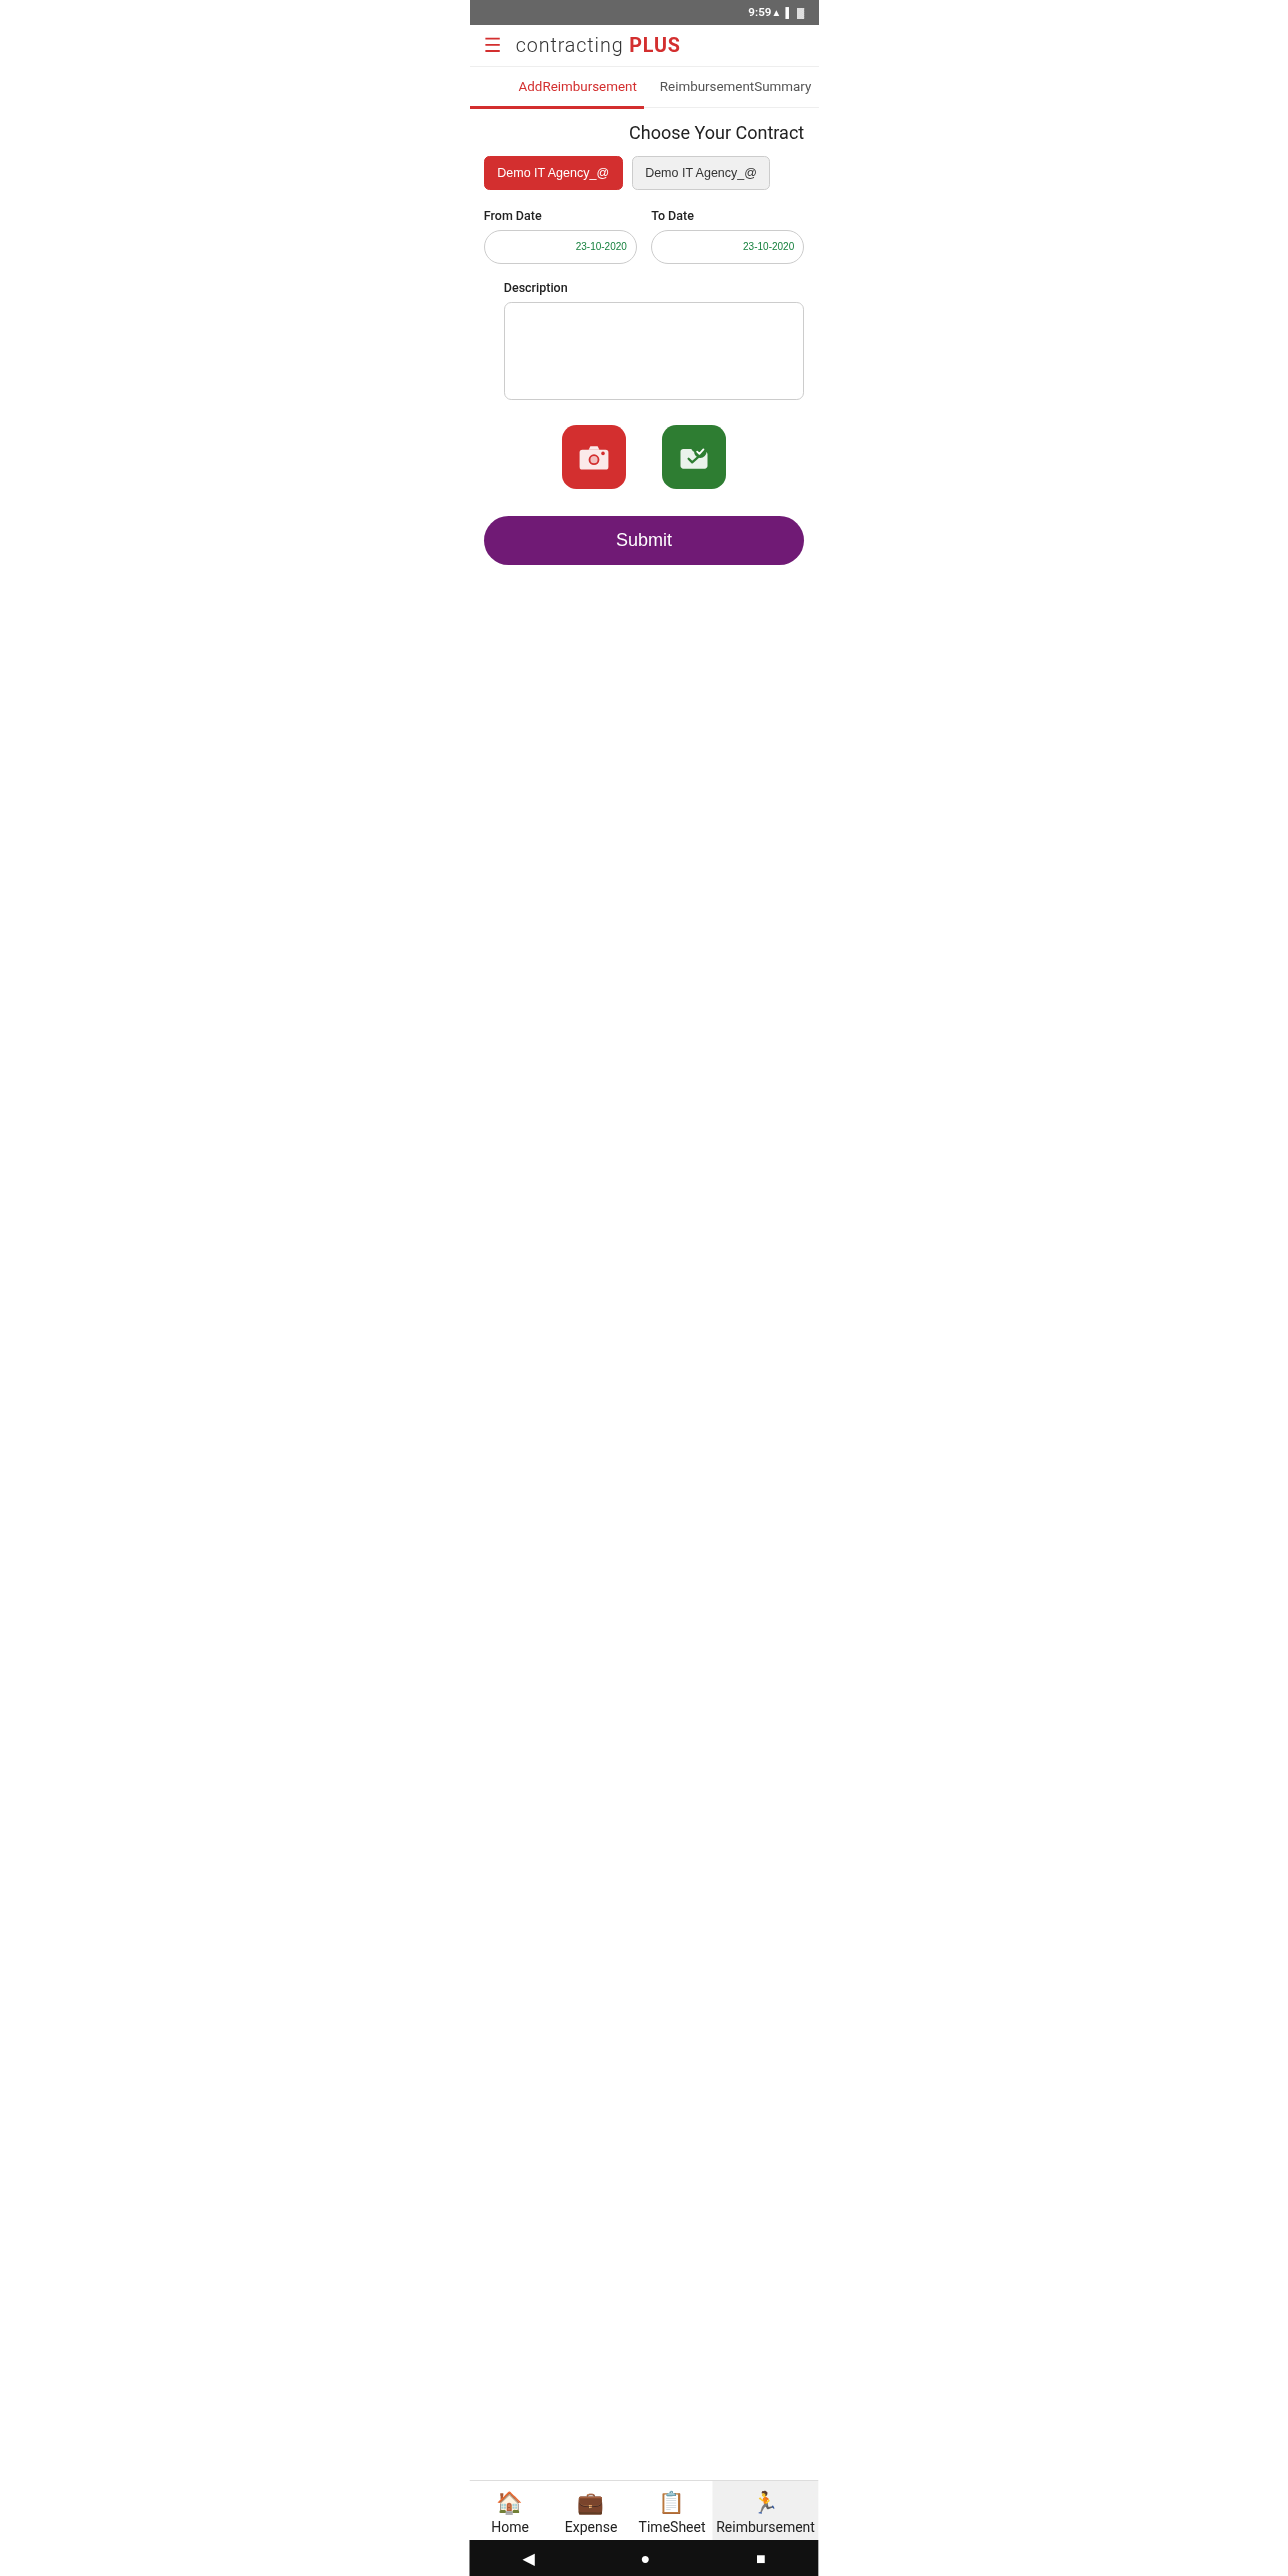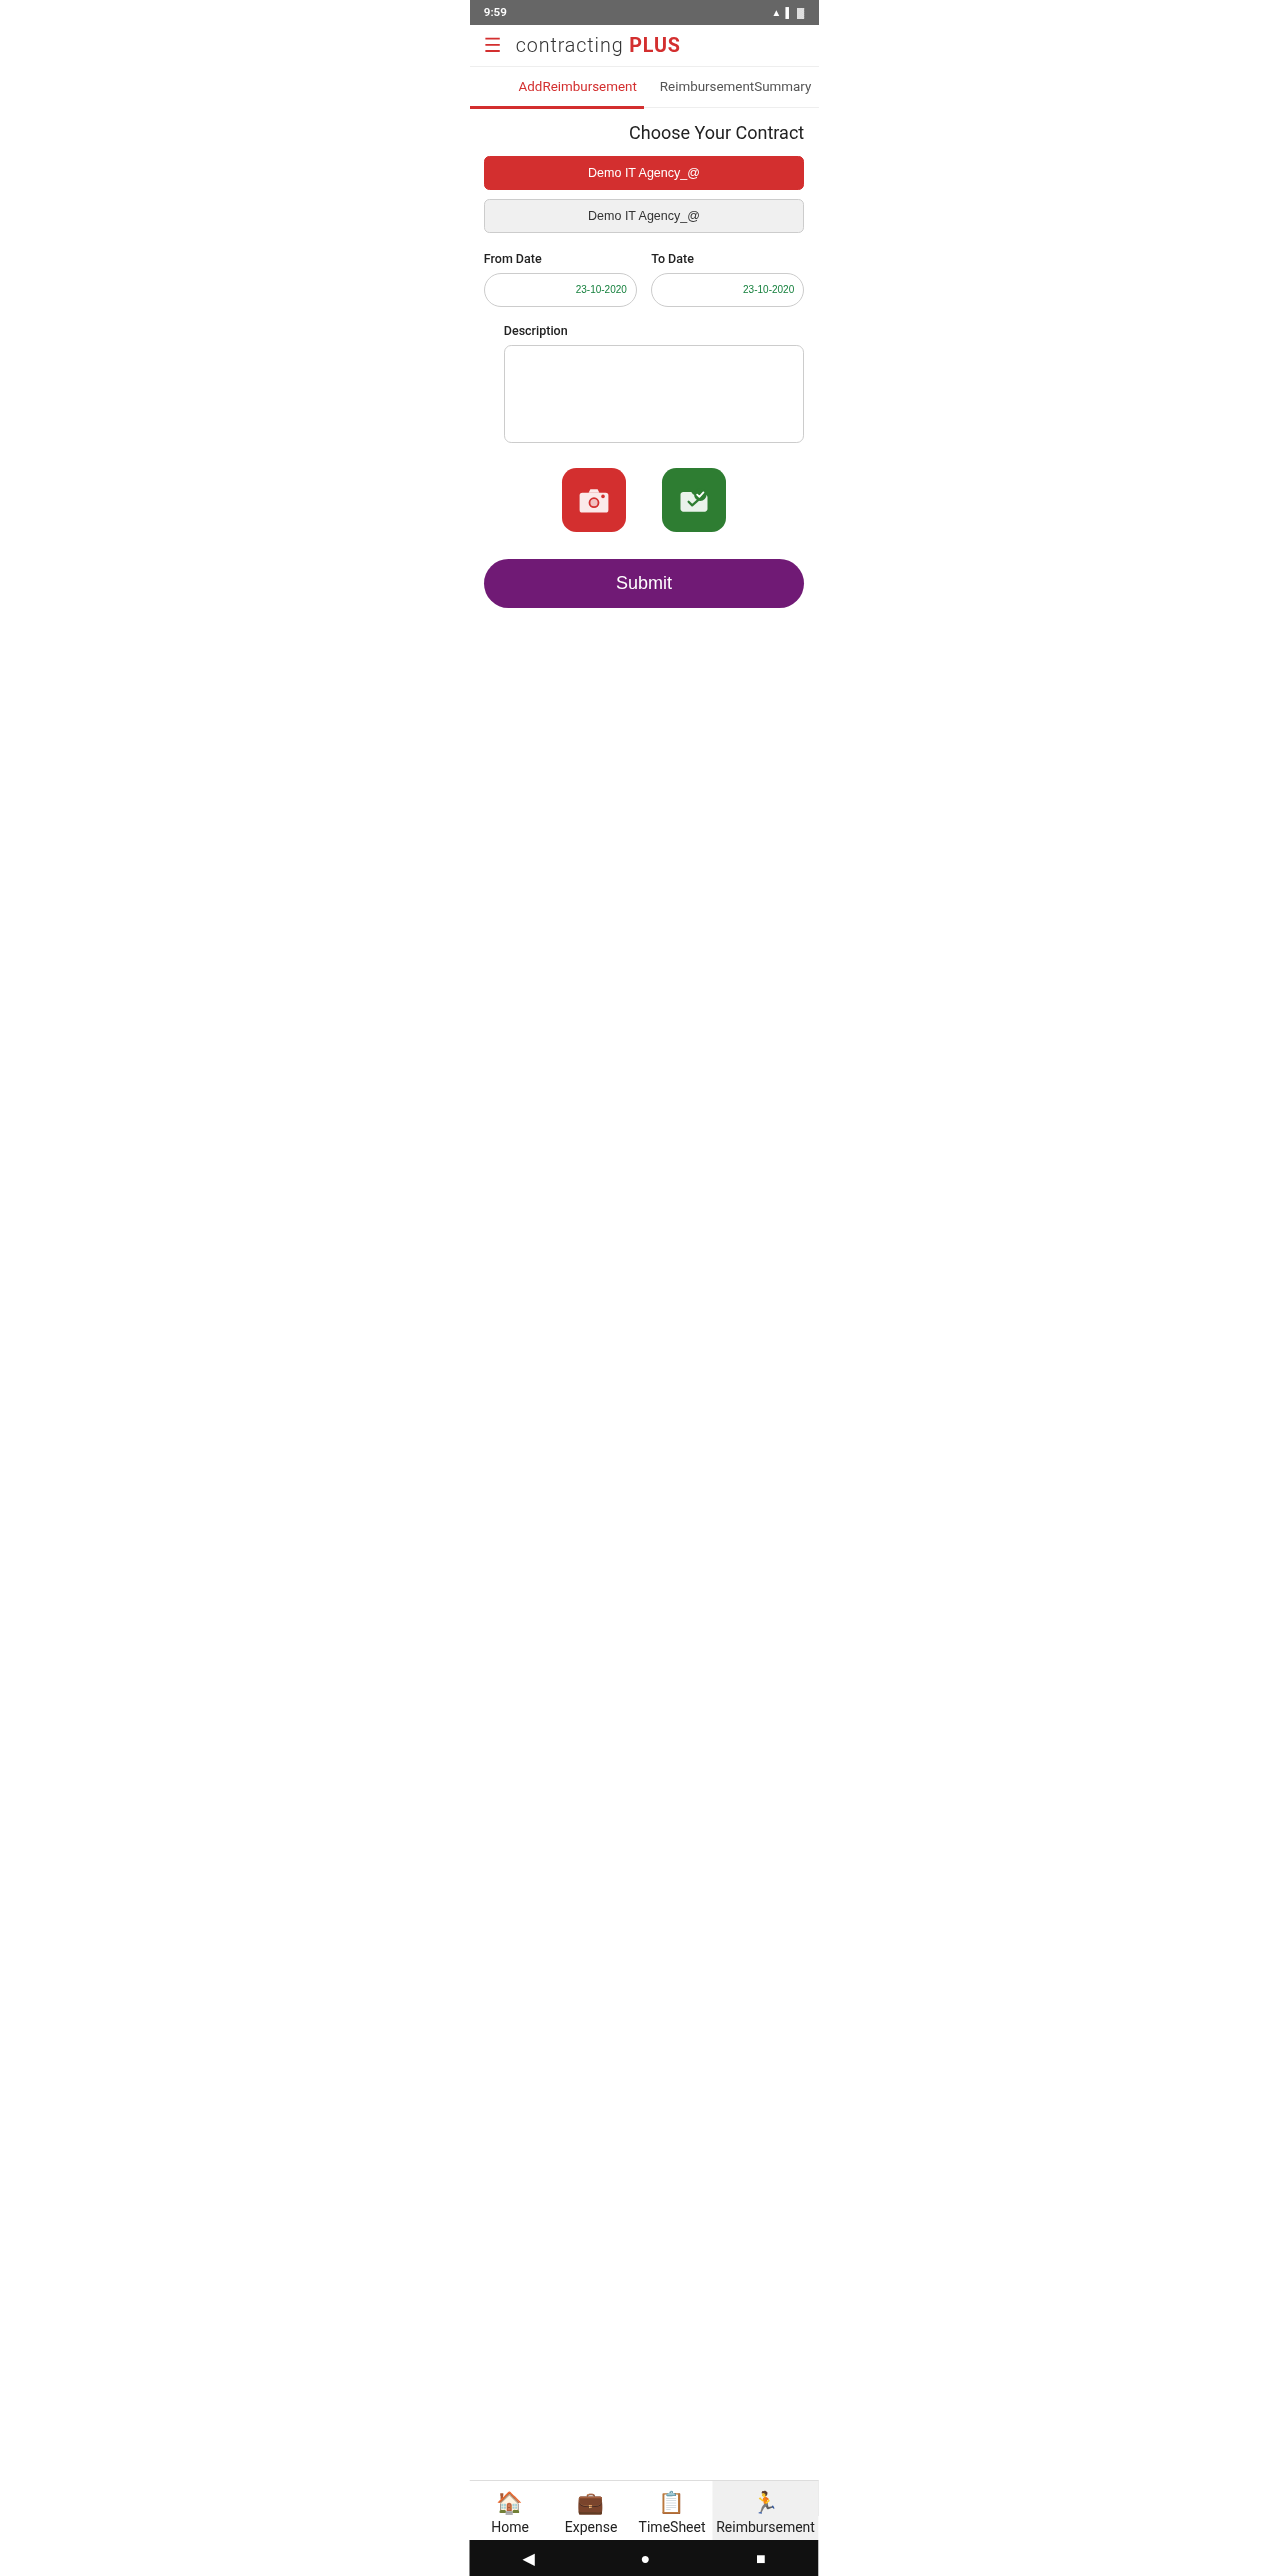--- a/index.html
+++ b/index.html
@@ -13,21 +13,21 @@
       position: relative;
       min-height: 698px;
       overflow-x: hidden;
     }
 
     
     .status-bar {
       background: #666;
       color: #fff;
       display: flex;
-      justify-content: space-between;
+      justify-content: flex-end;
       align-items: center;
       padding: 5.4px 14.3px;
       font-size: 11.6px;
       font-weight: 600;
     }
     .status-right {
       display: flex;
       align-items: center;
       gap: 4.5px;
     }
@@ -100,21 +100,20 @@
       color: #222;
       margin-bottom: 12.5px;
       text-align: right;
     }
 
     
     .contract-selector {
       display: flex;
       gap: 9px;
       margin-bottom: 18px;
-      flex-direction: column;
     }
     .contract-btn {
       padding: 9px 12.5px;
       border-radius: 5.4px;
       font-size: 12.5px;
       font-weight: 500;
       cursor: pointer;
       border: 0.9px solid #ccc;
     }
     .contract-btn.active {

